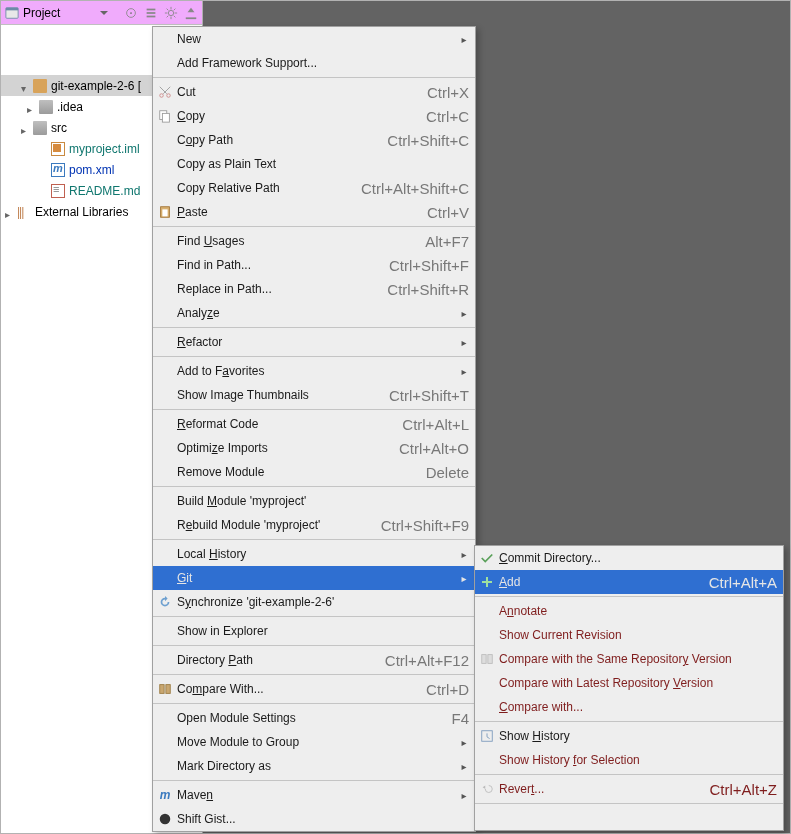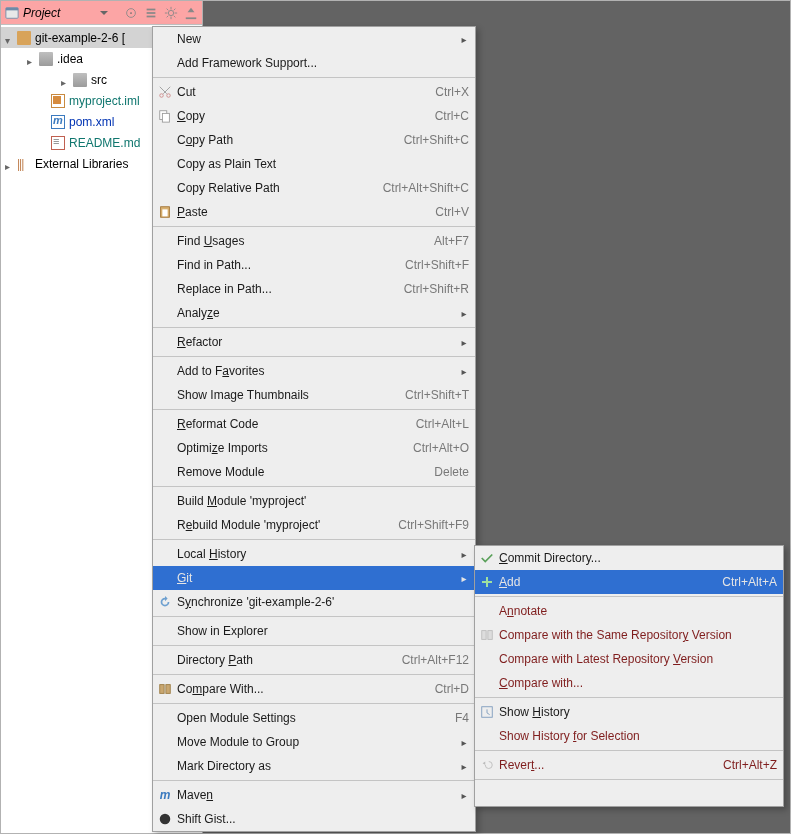--- a/index.html
+++ b/index.html
@@ -1,18 +1,18 @@
 <!DOCTYPE html>
 <html><head>
 <meta charset="utf-8">
 <style>
   * { box-sizing: border-box; margin: 0; padding: 0; font-family: "Segoe UI", Arial, sans-serif; font-size: 12px; }
   body { width: 791px; height: 834px; background: #3c3f41; display: flex; overflow: hidden; border: 1px solid #b2b2b2; }
   .sidebar { width: 202px; background: #fff; border-right: 1px solid #b0b0b0; display: flex; flex-direction: column; }
-  .sidebar-header { background: #fca5a5; height: 24px; border-bottom: 1px solid #c0c0c0; display: flex; align-items: center; padding: 0 4px; position: relative; font-style: italic; }
+  .sidebar-header { background: #f0abfc; height: 24px; border-bottom: 1px solid #c0c0c0; display: flex; align-items: center; padding: 0 4px; position: relative; }
   .proj-icon { width: 14px; height: 14px; margin-right: 4px; fill: #5f7a99; }
   .header-title { font-weight: 400; color: #000; }
   .header-dd { margin-left: 40px; width:8px; height:8px; fill:#666; }
   .header-tools { margin-left: auto; display: flex; gap: 6px; }
   .tool-ic { width:14px; height:14px; fill:#707070; }
   .tree { padding: 2px 0; user-select: none; }
   .tree-row { display: flex; align-items: center; height: 21px; padding-left: 4px; white-space: nowrap; }
   .tree-row.sel { background: #d3d3d3; }
   .tw { width: 10px; height: 10px; margin-right: 2px; }
   .tw.open::before { content:"▾"; color:#666; font-size:10px; display:inline-block;}
@@ -23,21 +23,21 @@
   .tree-label.red { color:#0f766e; }
   .tree-label.blue { color:#0033b3; }
   .editor-area { flex:1; background:#636363; position: relative; }
 
   .ctx-menu, .ctx-menu2 { position: absolute; background:#eeeeee; border:1px solid #a0a0a0; box-shadow: 3px 3px 6px rgba(0,0,0,.25); }
   .ctx-menu { left: 152px; top: 26px; width: 324px; }
   .ctx-menu2 { left: 474px; top: 545px; width: 310px; }
   .mi { display:flex; align-items:center; height:24px; padding:0 6px 0 4px; position:relative; }
   .mi .ic { width:16px; height:16px; margin-right:4px; flex-shrink:0; display:flex; align-items:center; justify-content:center; }
   .mi .lbl { flex:1; color:#1a1a1a; }
-  .mi .sc { color:#787878; font-size:12px; }
+  .mi .sc { color:#787878; font-size:15px; }
   .mi .sub { width:10px; text-align:center; color:#555; font-size:10px; margin-left:6px; }
   .mi.hl { background:#2f6fd1; }
   .mi.hl .lbl, .mi.hl .sc, .mi.hl .sub { color:#e5e5e5; }
   .mi.dis .lbl, .mi.dis .sc { color:#7f1d1d; }
   .sep { height:1px; background:#c4c4c4; margin:2px 0; }
   u { text-decoration: underline; }
 
   
   .folder { background: linear-gradient(#bfbfbf,#9b9b9b); border-radius:1px; }
   .module { background:#d8a35a; border-radius:1px; }
@@ -78,31 +78,31 @@
           <path d="M8 1v3M8 12v3M1 8h3M12 8h3M3 3l2 2M11 11l2 2M13 3l-2 2M5 11l-2 2" stroke="#888"></path>
         </svg>
       <svg class="tool-ic" viewBox="0 0 16 16">
           <path d="M2 13h12v2H2z" fill="#888"></path>
           <path d="M8 2l-4 5h8z" fill="#888"></path>
         </svg>
     </div>
   </div>
 
   <div class="tree">
-    <div class="tree-row sel" style="padding-left:4px;">
+    <div class="tree-row sel" style="padding-left:20px;margin-top:48px;">
       <span class="tw open"></span>
       <span class="tree-ic module"></span>
       <span class="tree-label">git-example-2-6 [</span>
     </div>
     <div class="tree-row" style="padding-left:26px;">
       <span class="tw closed"></span>
       <span class="tree-ic folder"></span>
       <span class="tree-label">.idea</span>
     </div>
-    <div class="tree-row" style="padding-left:20px;margin-left:40px;">
+    <div class="tree-row" style="padding-left:20px;">
       <span class="tw closed"></span>
       <span class="tree-ic folder"></span>
       <span class="tree-label">src</span>
     </div>
     <div class="tree-row" style="padding-left:38px;">
       <span class="tw none"></span>
       <span class="tree-ic file-iml"></span>
       <span class="tree-label red">myproject.iml</span>
     </div>
     <div class="tree-row" style="padding-left:38px;">
@@ -338,20 +338,24 @@
       </span>
       <span class="lbl"><u>A</u>dd</span>
       <span class="sc">Ctrl+Alt+A</span>
     </div>
   <div class="sep"></div>
   <div class="mi dis">
       <span class="ic"></span>
       <span class="lbl">A<u>n</u>notate</span>
     </div>
   <div class="mi dis">
+      <span class="ic"></span>
+      <span class="lbl">Show Current Revision</span>
+    </div>
+  <div class="mi dis">
       <span class="ic">
         <svg width="14" height="14" viewBox="0 0 16 16">
           <rect x="2" y="3" width="5" height="10" fill="#ddd" stroke="#bbb"></rect>
           <rect x="9" y="3" width="5" height="10" fill="#ddd" stroke="#bbb"></rect>
         </svg>
       </span>
       <span class="lbl">Compare with the Same Repositor<u>y</u> Version</span>
     </div>
   <div class="mi dis">
       <span class="ic"></span>

